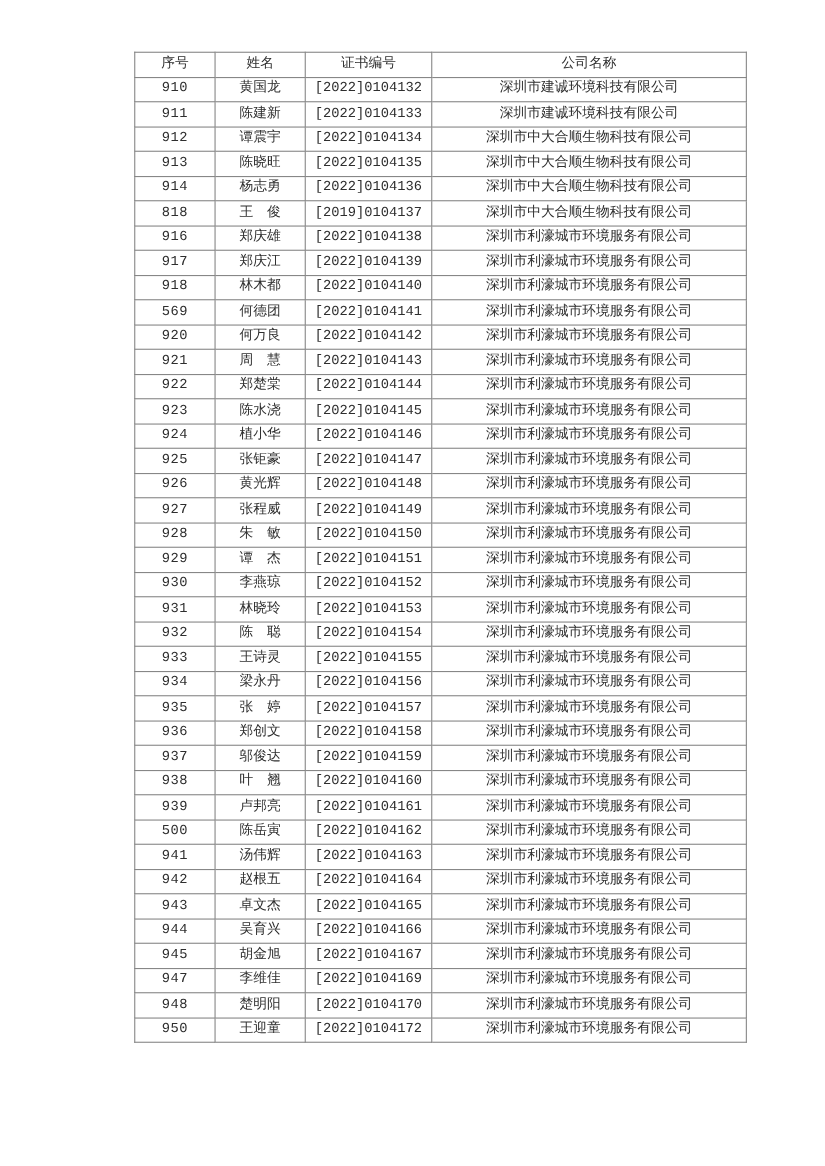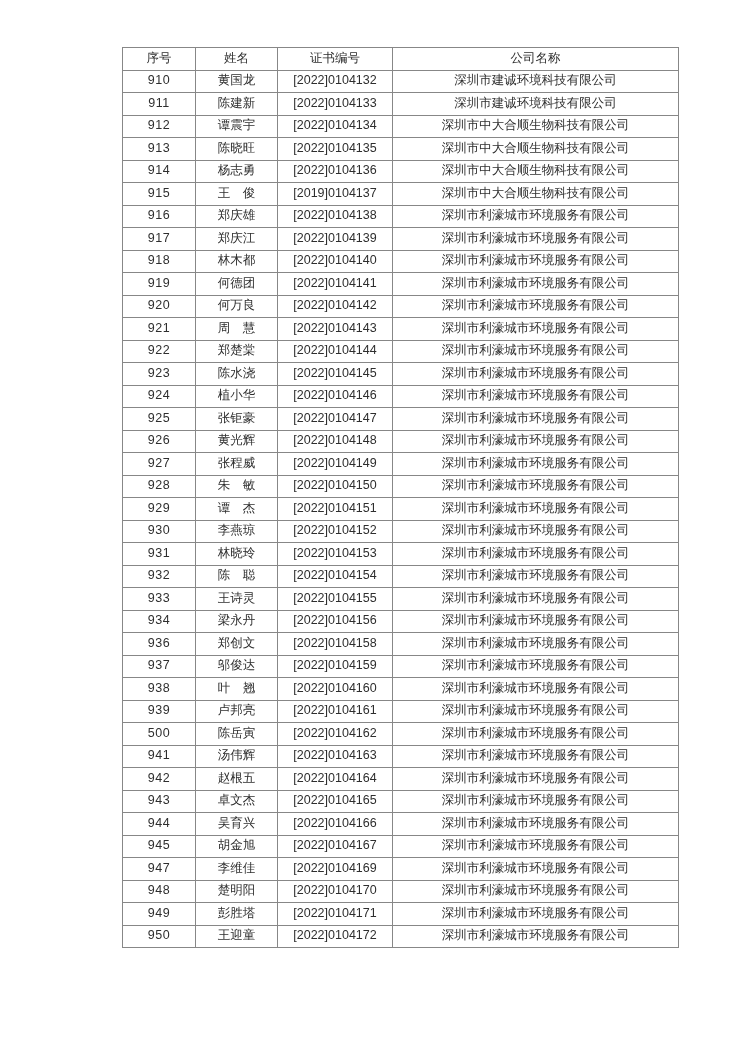--- a/index.html
+++ b/index.html
@@ -6,21 +6,21 @@
     margin: 0;
     padding: 0;
     background: #ffffff;
   }
   .page {
     position: relative;
     width: 750px;
     height: 1060px;
     background: #ffffff;
     overflow: hidden;
-    font-family: Liberation Sans, sans-serif;
+    font-family: Liberation Mono, monospace;
   }
   table.roster {
     position: absolute;
     left: 122px;
     top: 47px;
     width: 536px;
     border-collapse: collapse;
     table-layout: fixed;
   }
   table.roster th,
@@ -81,21 +81,21 @@
           <td class="col-cert cell-cert">[2022]0104135</td>
           <td class="col-company cell-company">深圳市中大合顺生物科技有限公司</td>
         </tr>
         <tr>
           <td class="col-no cell-serial">914</td>
           <td class="col-name cell-name">杨志勇</td>
           <td class="col-cert cell-cert">[2022]0104136</td>
           <td class="col-company cell-company">深圳市中大合顺生物科技有限公司</td>
         </tr>
         <tr>
-          <td class="col-no cell-serial">915</td>
+          <td class="col-no cell-serial">818</td>
           <td class="col-name cell-name">王　俊</td>
           <td class="col-cert cell-cert">[2019]0104137</td>
           <td class="col-company cell-company">深圳市中大合顺生物科技有限公司</td>
         </tr>
         <tr>
           <td class="col-no cell-serial">916</td>
           <td class="col-name cell-name">郑庆雄</td>
           <td class="col-cert cell-cert">[2022]0104138</td>
           <td class="col-company cell-company">深圳市利濠城市环境服务有限公司</td>
         </tr>
@@ -105,21 +105,21 @@
           <td class="col-cert cell-cert">[2022]0104139</td>
           <td class="col-company cell-company">深圳市利濠城市环境服务有限公司</td>
         </tr>
         <tr>
           <td class="col-no cell-serial">918</td>
           <td class="col-name cell-name">林木都</td>
           <td class="col-cert cell-cert">[2022]0104140</td>
           <td class="col-company cell-company">深圳市利濠城市环境服务有限公司</td>
         </tr>
         <tr>
-          <td class="col-no cell-serial">919</td>
+          <td class="col-no cell-serial">569</td>
           <td class="col-name cell-name">何德团</td>
           <td class="col-cert cell-cert">[2022]0104141</td>
           <td class="col-company cell-company">深圳市利濠城市环境服务有限公司</td>
         </tr>
         <tr>
           <td class="col-no cell-serial">920</td>
           <td class="col-name cell-name">何万良</td>
           <td class="col-cert cell-cert">[2022]0104142</td>
           <td class="col-company cell-company">深圳市利濠城市环境服务有限公司</td>
         </tr>
@@ -201,20 +201,26 @@
           <td class="col-cert cell-cert">[2022]0104155</td>
           <td class="col-company cell-company">深圳市利濠城市环境服务有限公司</td>
         </tr>
         <tr>
           <td class="col-no cell-serial">934</td>
           <td class="col-name cell-name">梁永丹</td>
           <td class="col-cert cell-cert">[2022]0104156</td>
           <td class="col-company cell-company">深圳市利濠城市环境服务有限公司</td>
         </tr>
         <tr>
+          <td class="col-no cell-serial">935</td>
+          <td class="col-name cell-name">张　婷</td>
+          <td class="col-cert cell-cert">[2022]0104157</td>
+          <td class="col-company cell-company">深圳市利濠城市环境服务有限公司</td>
+        </tr>
+        <tr>
           <td class="col-no cell-serial">936</td>
           <td class="col-name cell-name">郑创文</td>
           <td class="col-cert cell-cert">[2022]0104158</td>
           <td class="col-company cell-company">深圳市利濠城市环境服务有限公司</td>
         </tr>
         <tr>
           <td class="col-no cell-serial">937</td>
           <td class="col-name cell-name">邬俊达</td>
           <td class="col-cert cell-cert">[2022]0104159</td>
           <td class="col-company cell-company">深圳市利濠城市环境服务有限公司</td>
@@ -270,26 +276,20 @@
         <tr>
           <td class="col-no cell-serial">947</td>
           <td class="col-name cell-name">李维佳</td>
           <td class="col-cert cell-cert">[2022]0104169</td>
           <td class="col-company cell-company">深圳市利濠城市环境服务有限公司</td>
         </tr>
         <tr>
           <td class="col-no cell-serial">948</td>
           <td class="col-name cell-name">楚明阳</td>
           <td class="col-cert cell-cert">[2022]0104170</td>
-          <td class="col-company cell-company">深圳市利濠城市环境服务有限公司</td>
-        </tr>
-        <tr>
-          <td class="col-no cell-serial">949</td>
-          <td class="col-name cell-name">彭胜塔</td>
-          <td class="col-cert cell-cert">[2022]0104171</td>
           <td class="col-company cell-company">深圳市利濠城市环境服务有限公司</td>
         </tr>
         <tr>
           <td class="col-no cell-serial">950</td>
           <td class="col-name cell-name">王迎童</td>
           <td class="col-cert cell-cert">[2022]0104172</td>
           <td class="col-company cell-company">深圳市利濠城市环境服务有限公司</td>
         </tr>
       </tbody>
   </table>

